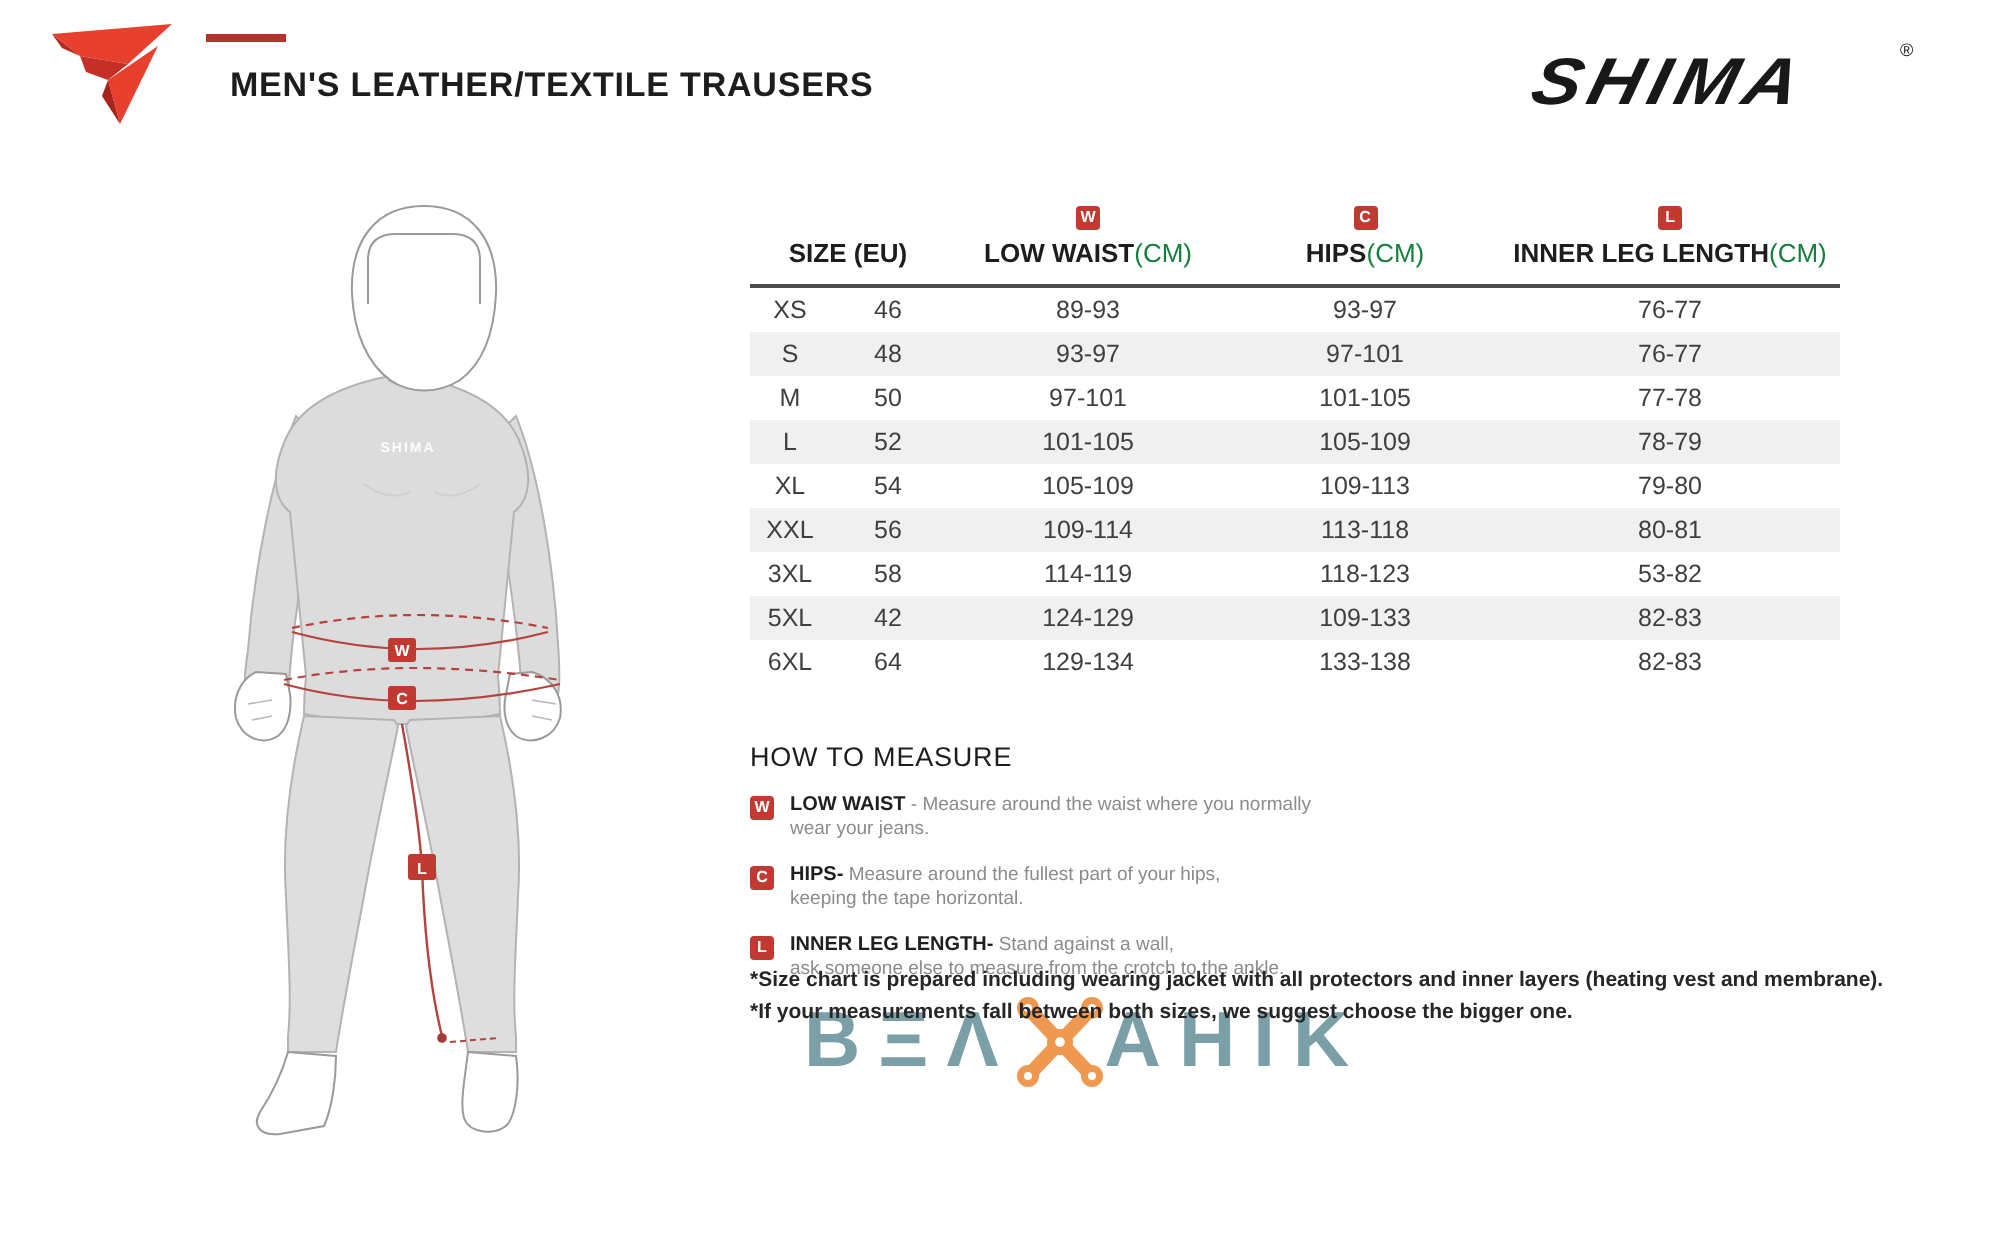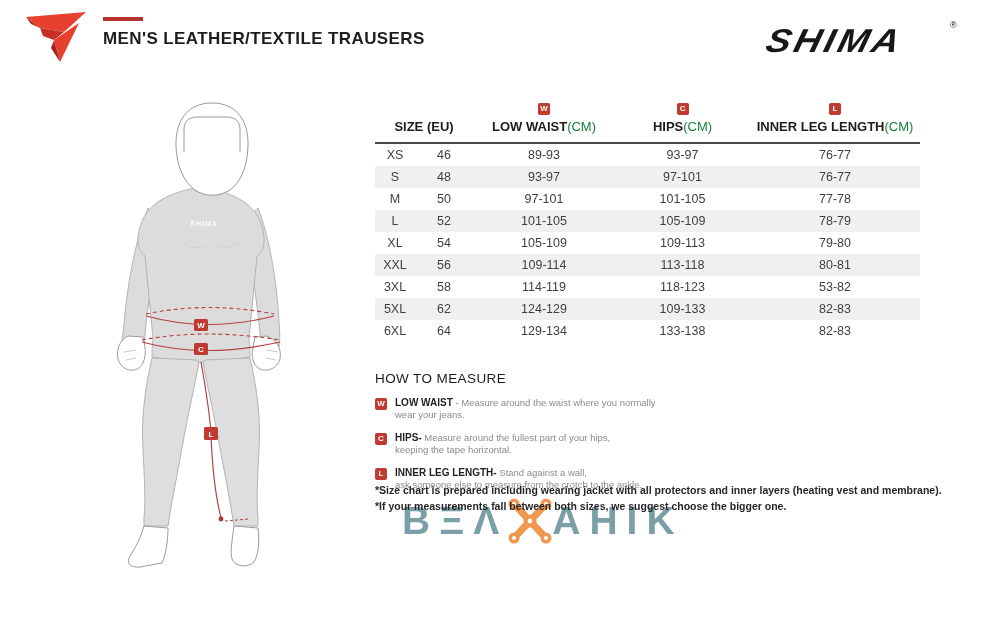--- a/index.html
+++ b/index.html
@@ -5,21 +5,21 @@
   html,body { margin:0; padding:0; background:#fff; }
   .canvas {
     position:relative; width:1000px; height:625px; background:#ffffff;
     font-family:"Liberation Sans", sans-serif; overflow:hidden;
   }
 
   
   .brand-mark { position:absolute; left:24px; top:10px; width:64px; height:54px; }
   .title-block { position:absolute; left:103px; top:17px; }
   .accent-bar { width:40px; height:4px; background:#b5332c; margin-bottom:8px; }
-  .page-title { margin:0; font-size:17px; font-weight:700; color:#1d1d1b; letter-spacing:.4px; }
+  .page-title { margin:12px; font-size:17px; font-weight:700; color:#1d1d1b; letter-spacing:.4px; }
   .wordmark { position:absolute; left:748px; top:16px; width:215px; height:44px; }
 
   
   .size-table {
     position:absolute; left:375px; top:103px; width:545px;
     border-collapse:collapse; table-layout:fixed;
   }
   .size-table thead tr { border-bottom:2px solid #4b4b4b; }
   .size-table th { vertical-align:bottom; padding:0 0 8px 0; font-size:13px; font-weight:700; color:#1d1d1b; text-align:center; }
   .hdr-badge, .mi-badge {
@@ -192,21 +192,21 @@
         </tr>
       <tr>
           <td>3XL</td>
           <td>58</td>
           <td>114-119</td>
           <td>118-123</td>
           <td>53-82</td>
         </tr>
       <tr>
           <td>5XL</td>
-          <td>62</td>
+          <td>42</td>
           <td>124-129</td>
           <td>109-133</td>
           <td>82-83</td>
         </tr>
       <tr>
           <td>6XL</td>
           <td>64</td>
           <td>129-134</td>
           <td>133-138</td>
           <td>82-83</td>

